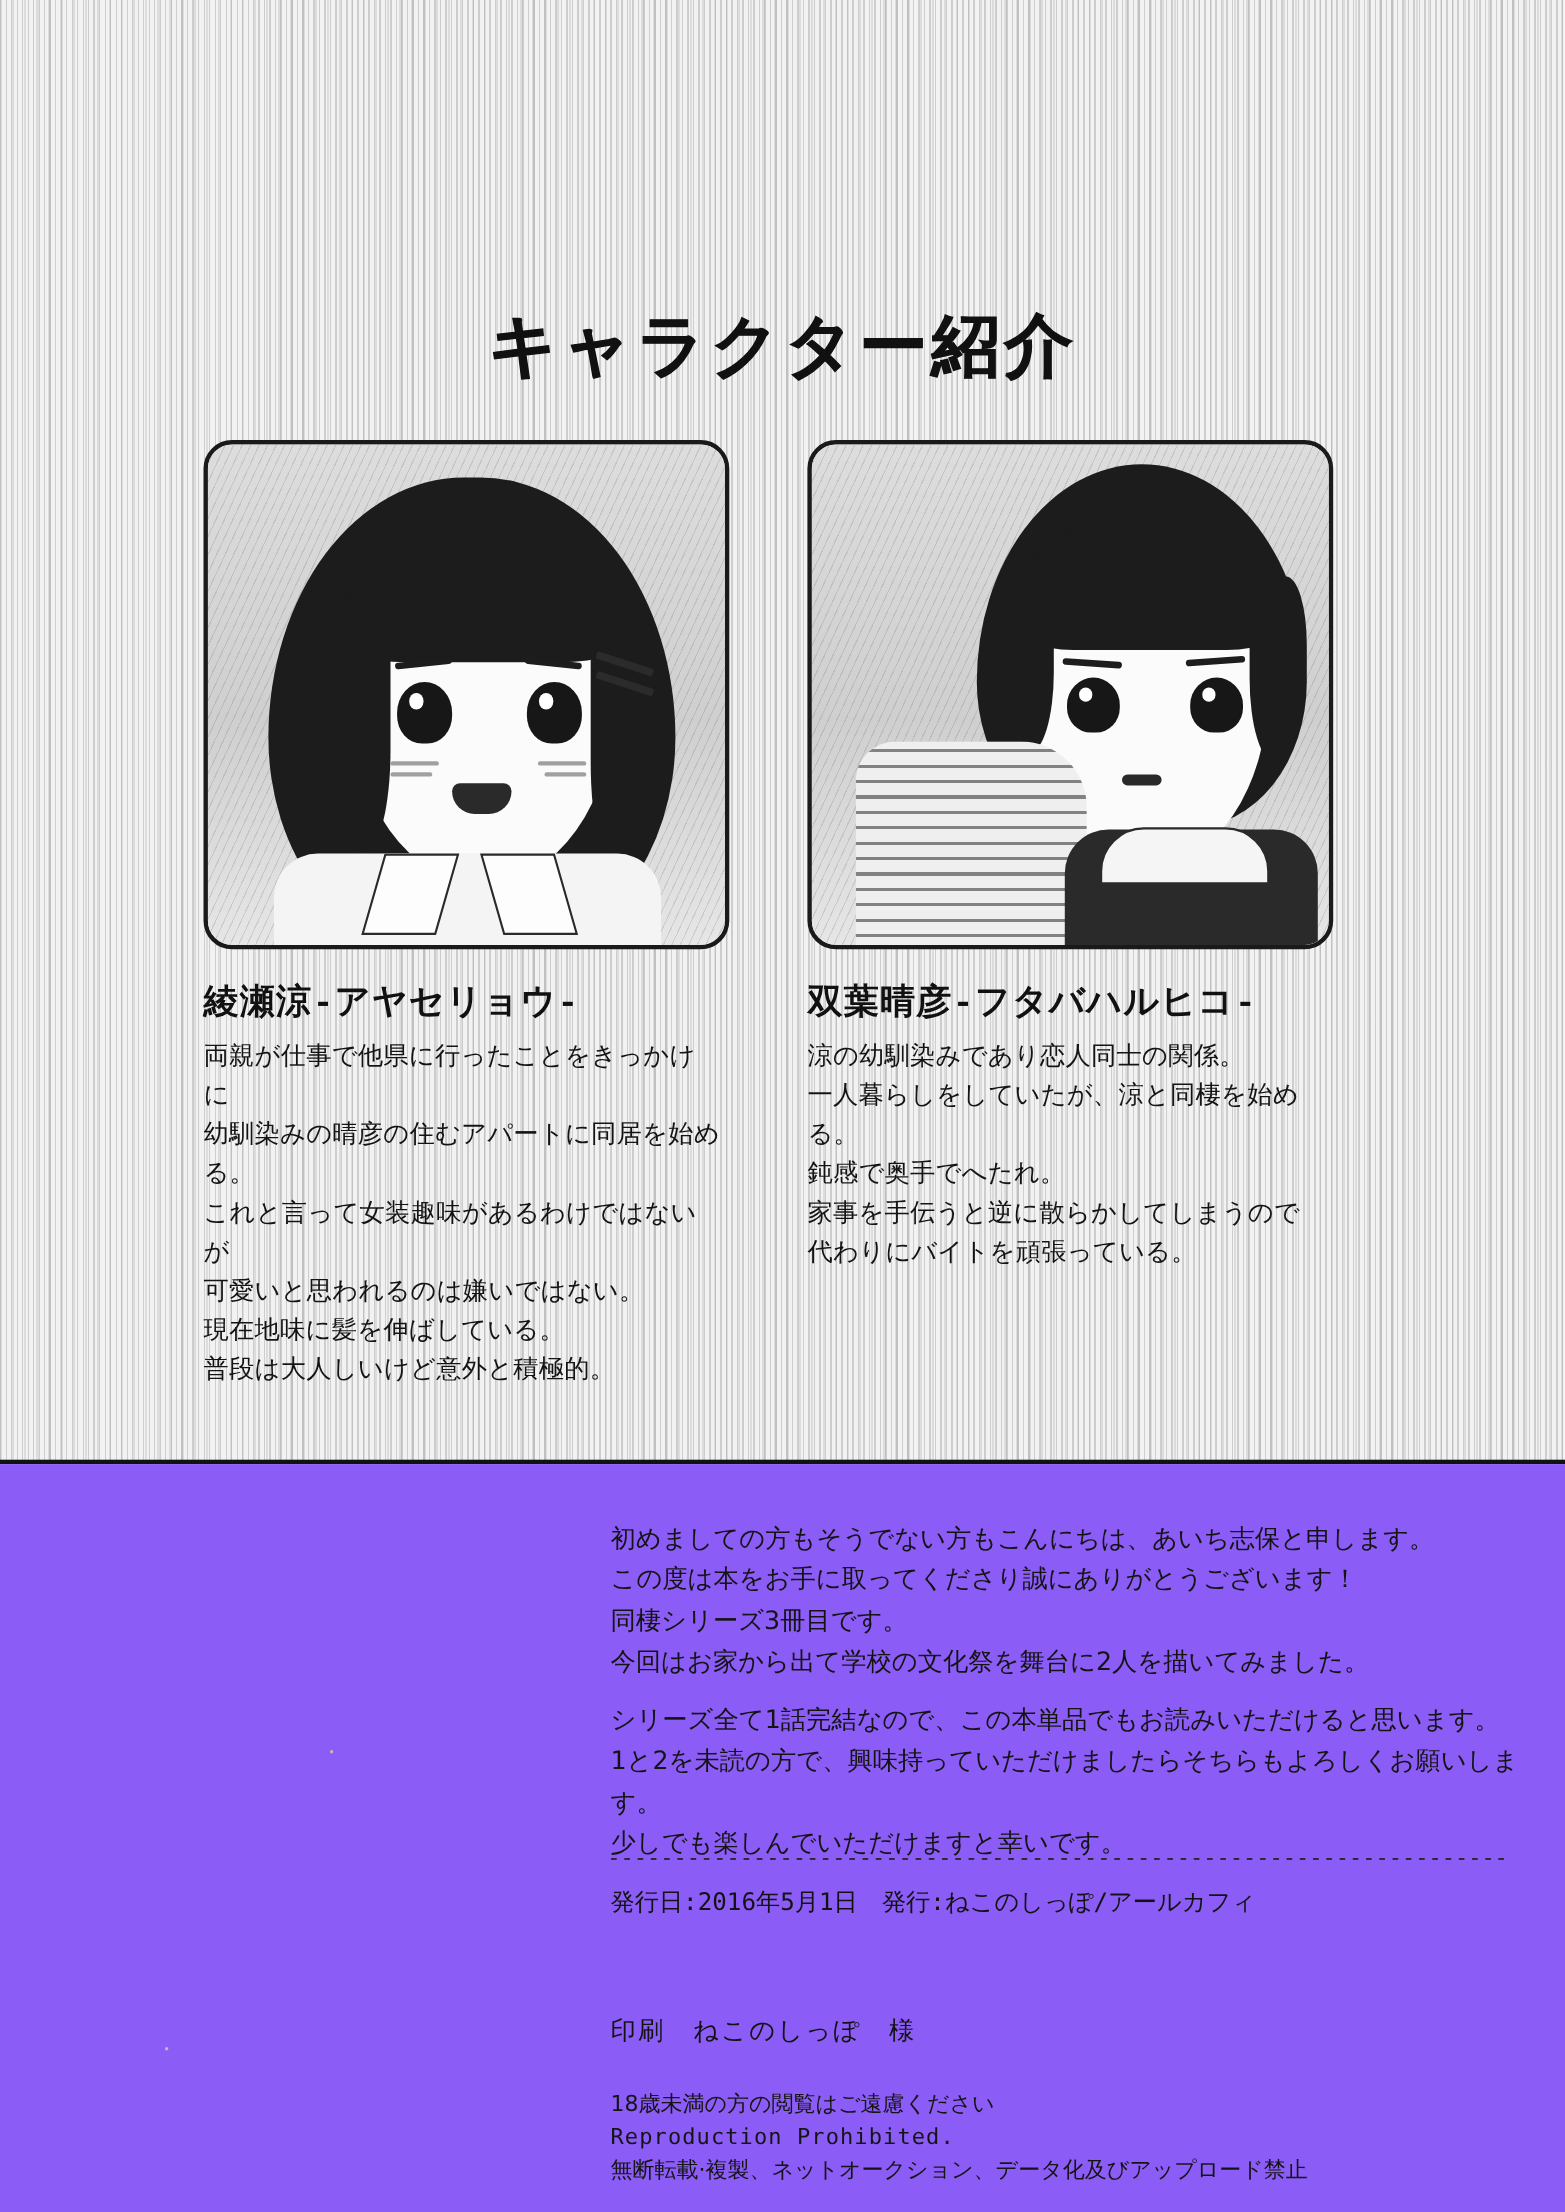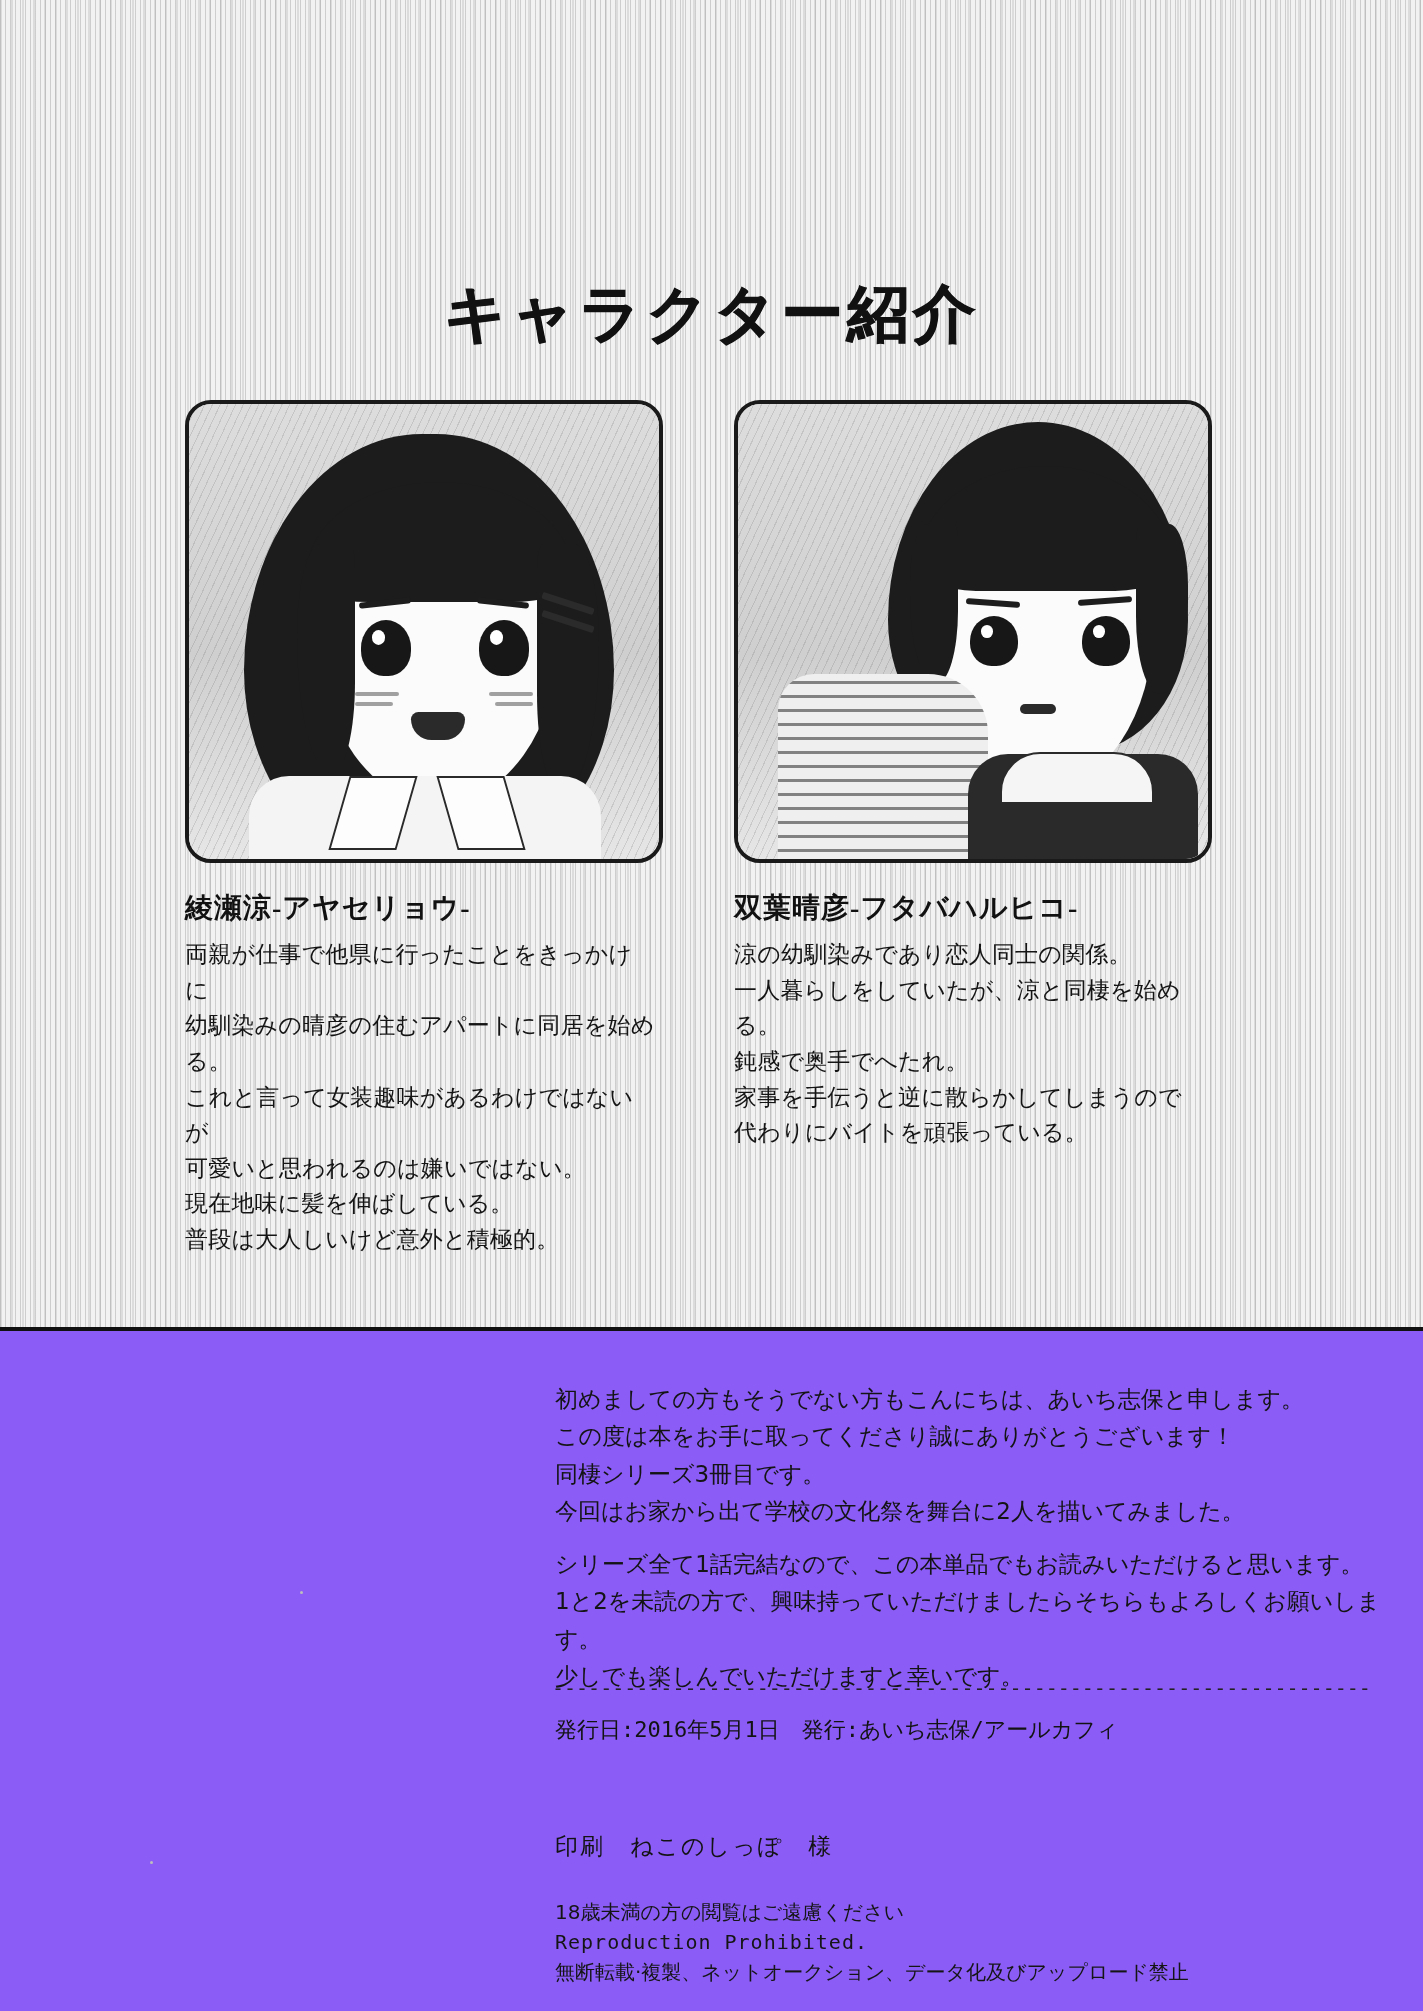--- a/index.html
+++ b/index.html
@@ -169,22 +169,22 @@
         rgba(40,40,40,0.55) 0px,
         rgba(40,40,40,0.55) 3px,
         rgba(255,255,255,0) 3px,
         rgba(255,255,255,0) 14px);
     border-radius: 36px 60px 0 0;
   }
 
   
   .char-name {
     margin-top: 26px;
-    font-family: Liberation Serif, serif;
-    font-size: 28px;
+    font-family: Liberation Mono, monospace;
+    font-size: 32px;
     font-weight: bold;
     color: #111;
     letter-spacing: 1px;
   }
   .char-desc {
     margin-top: 10px;
     font-family: "DejaVu Sans", sans-serif;
     font-size: 23px;
     line-height: 1.55;
     color: #141414;
@@ -383,21 +383,21 @@
 同棲シリーズ3冊目です。
 今回はお家から出て学校の文化祭を舞台に2人を描いてみました。</div>
 
     <div class="afterword-2">シリーズ全て1話完結なので、この本単品でもお読みいただけると思います。
 1と2を未読の方で、興味持っていただけましたらそちらもよろしくお願いします。
 少しでも楽しんでいただけますと幸いです。</div>
 
     <div class="divider">--------------------------------------------------------------------</div>
 
     <div class="colophon">
-      <div class="colo-line">発行日:2016年5月1日　発行:あいち志保/アールカフィ</div>
+      <div class="colo-line">発行日:2016年5月1日　発行:ねこのしっぽ/アールカフィ</div>
     </div>
 
     <div class="printer">印刷　ねこのしっぽ　様</div>
 
     <div class="notice">
       <div class="notice-line">18歳未満の方の閲覧はご遠慮ください</div>
       <div class="notice-line mono">Reproduction  Prohibited.</div>
       <div class="notice-line">無断転載·複製、ネットオークション、データ化及びアップロード禁止</div>
     </div>
 

